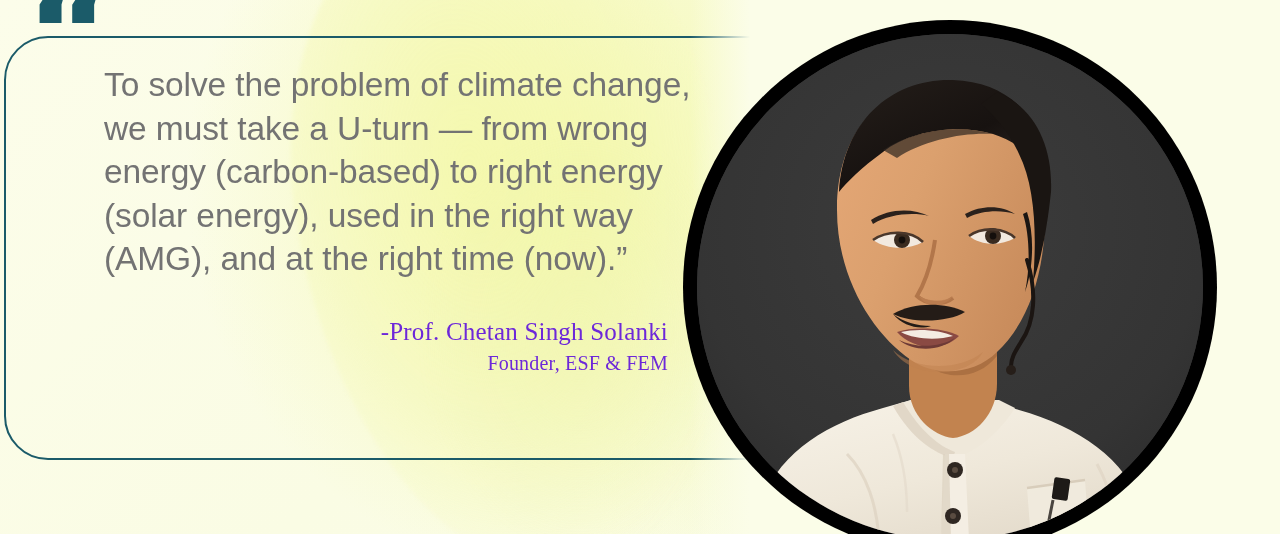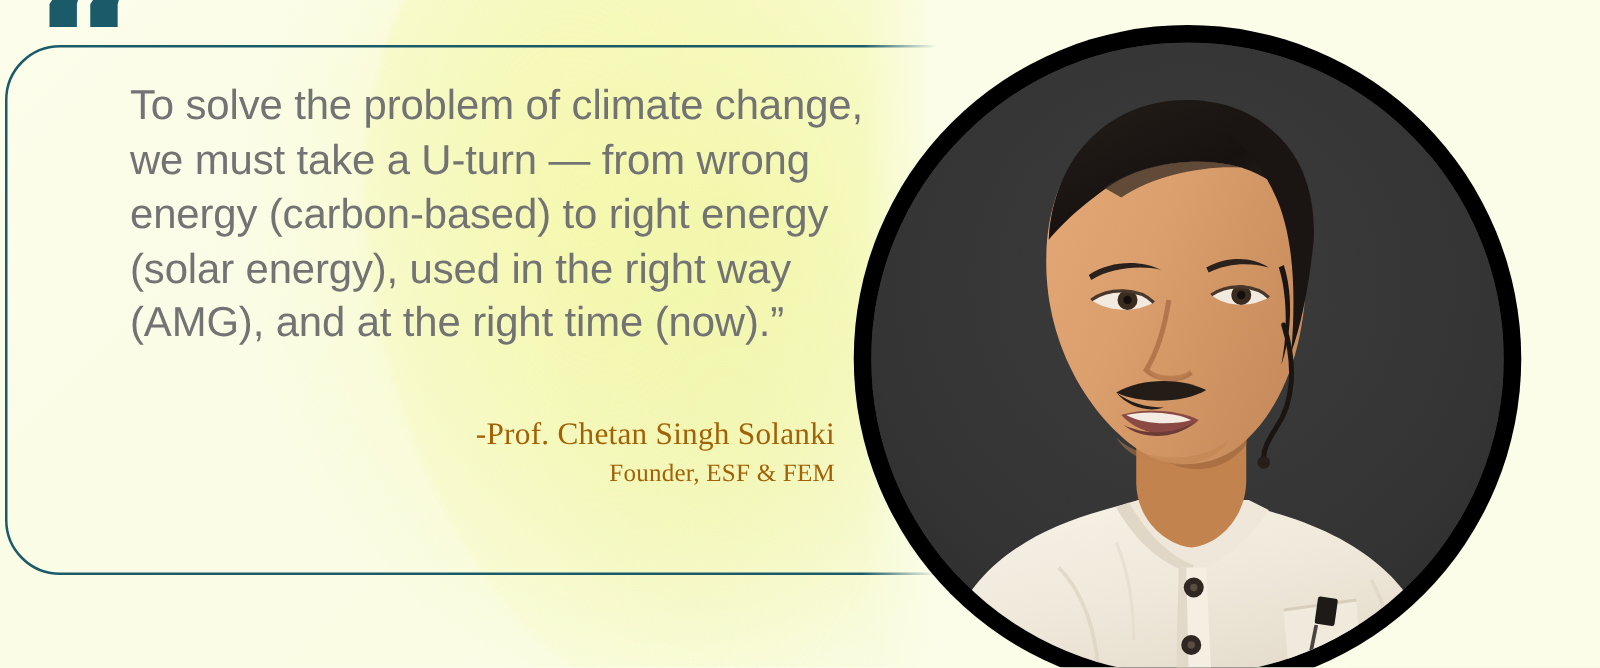--- a/index.html
+++ b/index.html
@@ -115,25 +115,25 @@
     line-height: 43.5px;
     color: #737373;
     font-weight: 400;
     letter-spacing: -0.1px;
   }
 
   
   .attribution {
     position: absolute;
     left: 160px;
-    top: 333px;
+    top: 317px;
     width: 508px;
     text-align: right;
     font-family: "Liberation Serif", "DejaVu Serif", serif;
-    color: #a16207;
+    color: #6d28d9;
   }
   .attrib-name {
     font-size: 25px;
     line-height: 30px;
     letter-spacing: 0.2px;
   }
   .attrib-role {
     font-size: 20px;
     line-height: 32px;
     letter-spacing: 0.2px;

